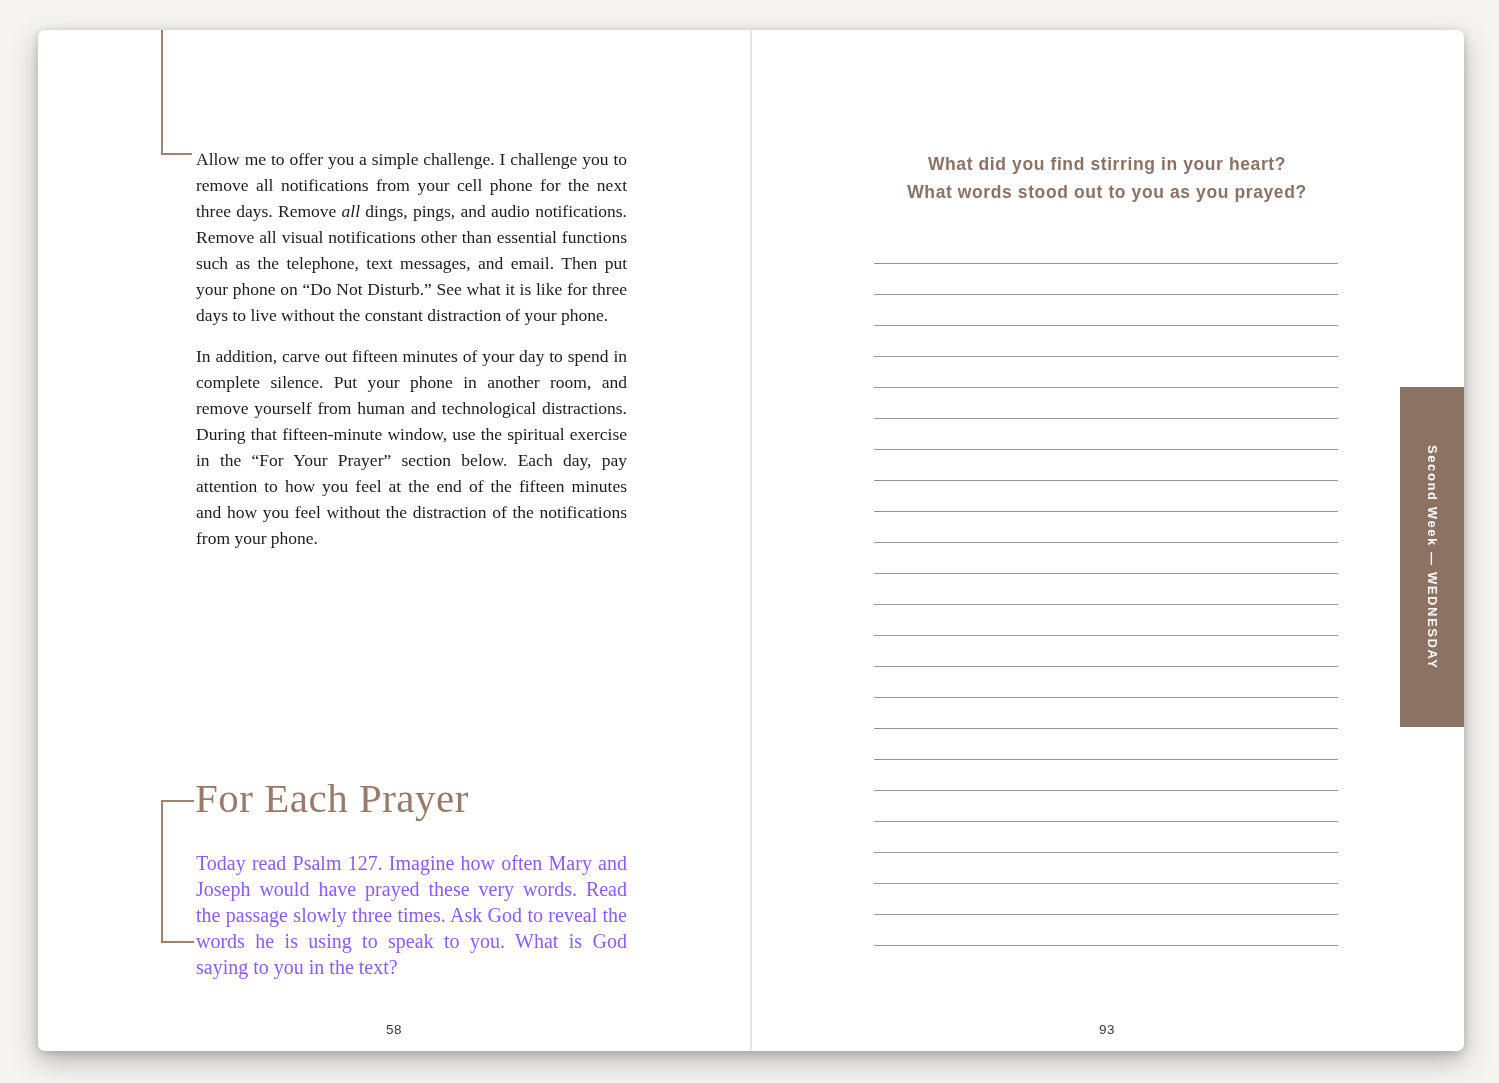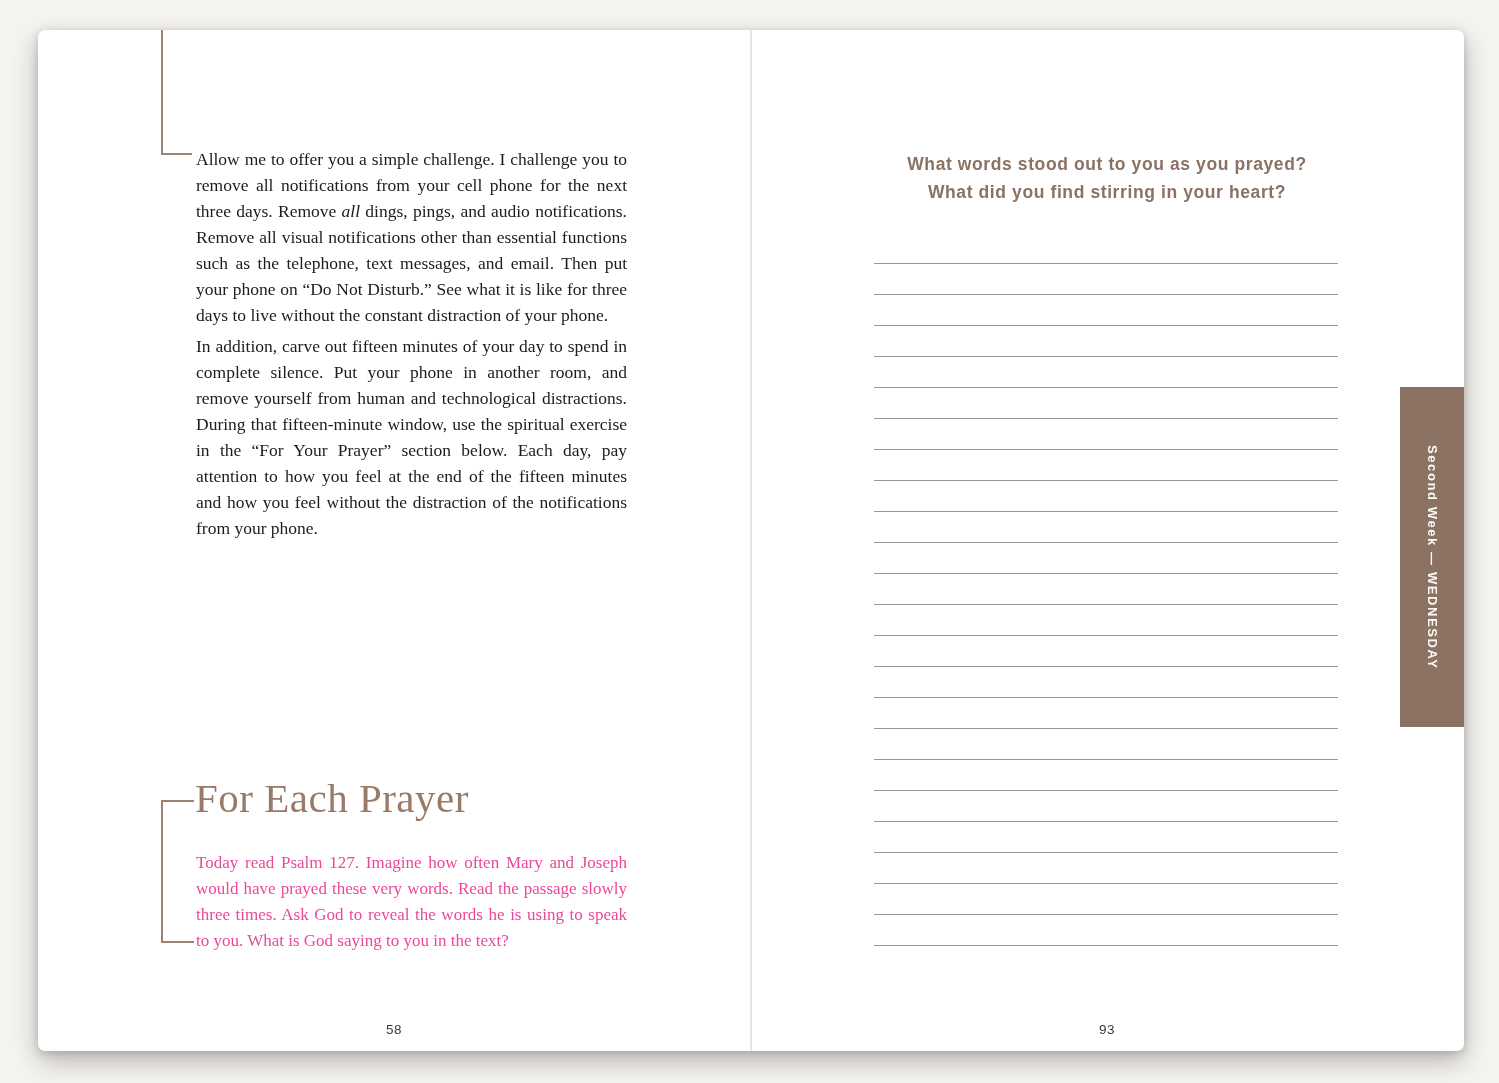--- a/index.html
+++ b/index.html
@@ -28,29 +28,29 @@
   }
   .bracket-prayer {
     position:absolute; left:123px; top:770px; width:33px; height:143px;
     border-left:2px solid #9d8272; border-top:2px solid #9d8272; border-bottom:2px solid #9d8272;
   }
   .text-col {
     position:absolute; left:158px; top:116px; width:431px;
     font-size:17.5px; line-height:26px; color:#1c1c1c;
     text-align:justify;
   }
-  .text-col p + p { margin-top:5px; }
+  .text-col p + p { margin-top:15px; }
   .prayer-heading {
     position:absolute; left:157px; top:745px; width:470px;
     font-size:41px; line-height:47px; color:#997a69;
     letter-spacing:0.5px; font-weight:400;
   }
   .prayer-para {
     position:absolute; left:158px; top:820px; width:431px;
-    font-size:17px; line-height:26px; color:#ec4899;
+    font-size:20px; line-height:26px; color:#8b5cf6;
     text-align:justify;
   }
   .page-num {
     position:absolute; top:992px; text-align:center;
     font-family:"Liberation Sans", sans-serif;
     font-size:13.5px; color:#3b3b3b; letter-spacing:0.5px;
   }
   .page-num.left  { left:0;     width:712px; }
   .page-num.right { left:712px; width:714px; }
   
@@ -97,22 +97,22 @@
   <h1 class="prayer-heading">For Each Prayer</h1>
   <div class="bracket-prayer"></div>
 
   <p class="prayer-para">Today read Psalm 127. Imagine how often Mary and Joseph would have prayed these very words. Read the passage slowly three times. Ask God to reveal the words he is using to speak to you. What is God saying to you in the text?</p>
 
   <div class="page-num left">58</div>
 
   <div class="gutter"></div>
 
   <div class="prompt">
+    <div>What did you find stirring in your heart?</div>
     <div>What words stood out to you as you prayed?</div>
-    <div>What did you find stirring in your heart?</div>
   </div>
 
   <div class="ruled-lines" id="ruled-lines">
       <div class="ruled-line"></div>
       <div class="ruled-line"></div>
       <div class="ruled-line"></div>
       <div class="ruled-line"></div>
       <div class="ruled-line"></div>
       <div class="ruled-line"></div>
       <div class="ruled-line"></div>

